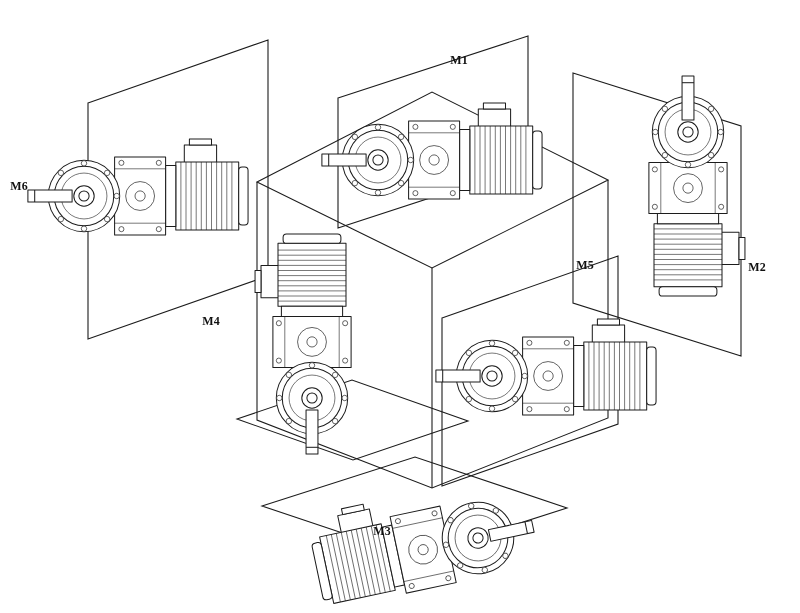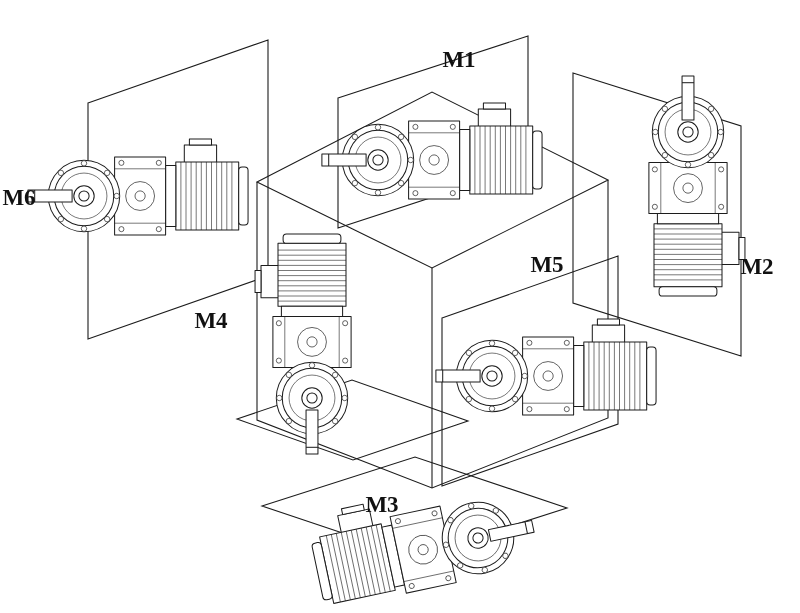--- a/index.html
+++ b/index.html
@@ -9,21 +9,21 @@
     width: 800px;
     height: 613px;
     background: #ffffff;
     overflow: hidden;
   }
   .stage svg { position: absolute; left: 0; top: 0; display: block; }
   .pos-label {
     position: absolute;
     transform: translate(-50%, -50%);
     font-weight: 700;
-    font-size: 23px;
+    font-size: 12px;
     color: #111111;
     white-space: nowrap;
     user-select: none;
   }
 </style>
 </head>
 <body>
 
 <div class="stage">
 
@@ -116,18 +116,18 @@
     <g>
       <use href="#gm" transform="translate(312,398) rotate(-90) scale(0.85)"></use>
     </g>
     <g>
       <use href="#gm" transform="translate(478,538) rotate(-12) scale(-0.85,0.85)"></use>
     </g>
   </svg>
 
   <span class="pos-label" style="left:459px; top:60px">M1</span>
   <span class="pos-label" style="left:757px; top:267px">M2</span>
-  <span class="pos-label" style="left:382px; top:505px">M3</span>
+  <span class="pos-label" style="left:382px; top:531px">M3</span>
   <span class="pos-label" style="left:211px; top:321px">M4</span>
-  <span class="pos-label" style="left:547px; top:265px">M5</span>
-  <span class="pos-label" style="left:19px; top:198px">M6</span>
+  <span class="pos-label" style="left:585px; top:265px">M5</span>
+  <span class="pos-label" style="left:19px; top:186px">M6</span>
 
 </div>
 
 </body></html>

